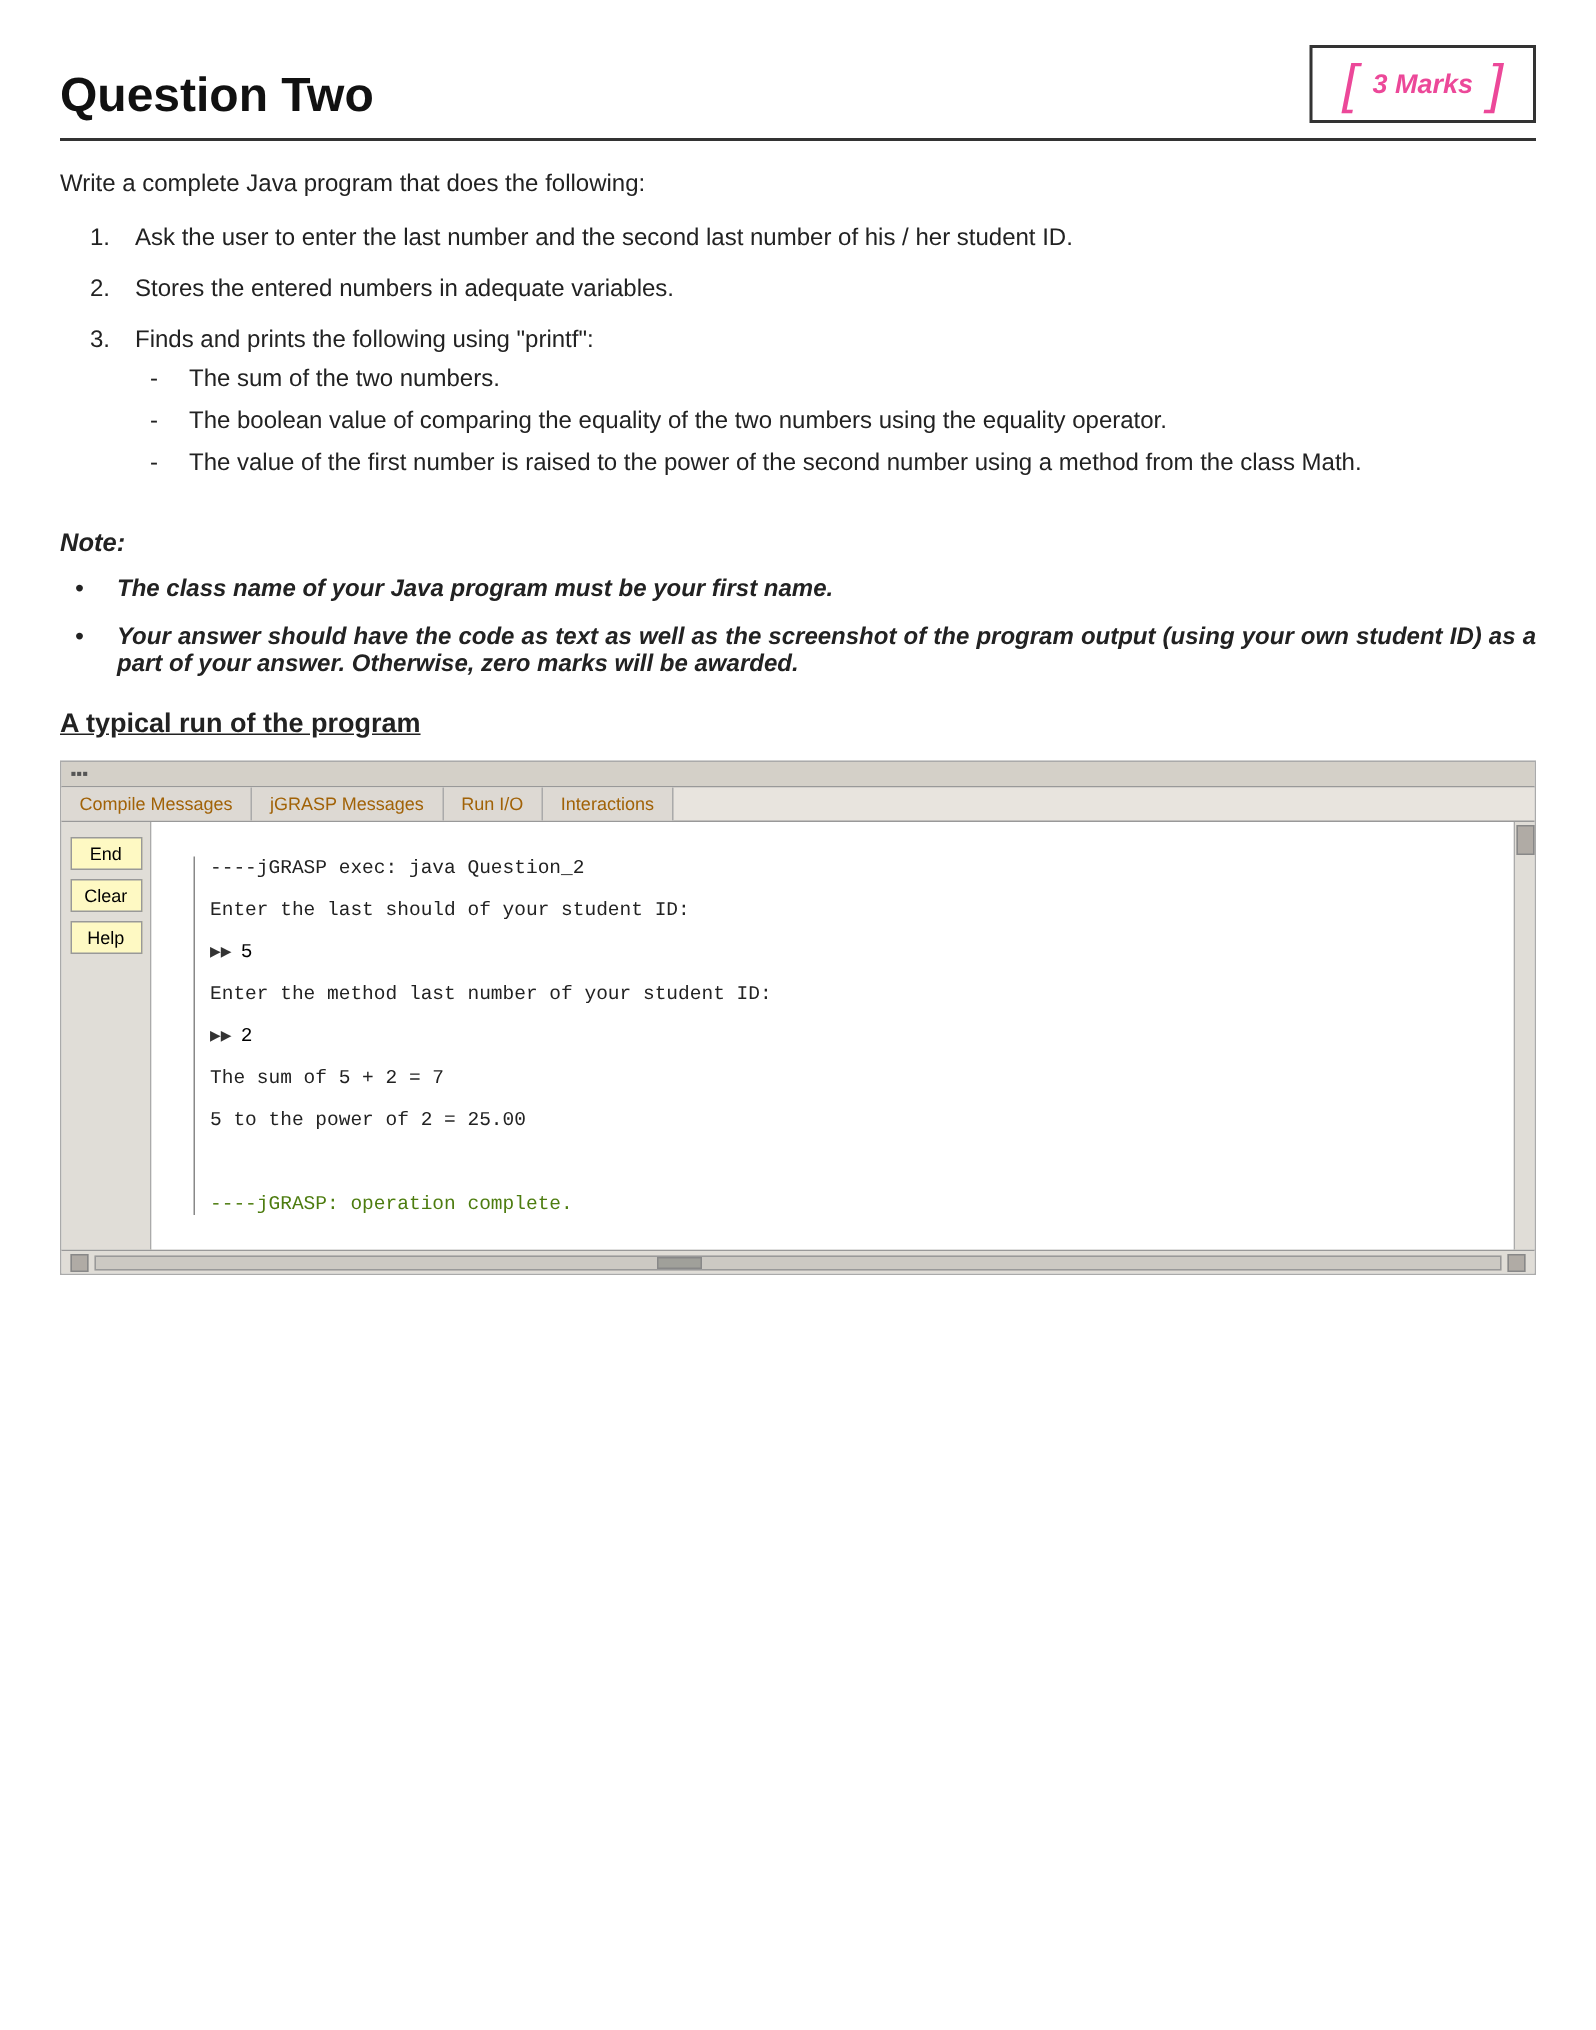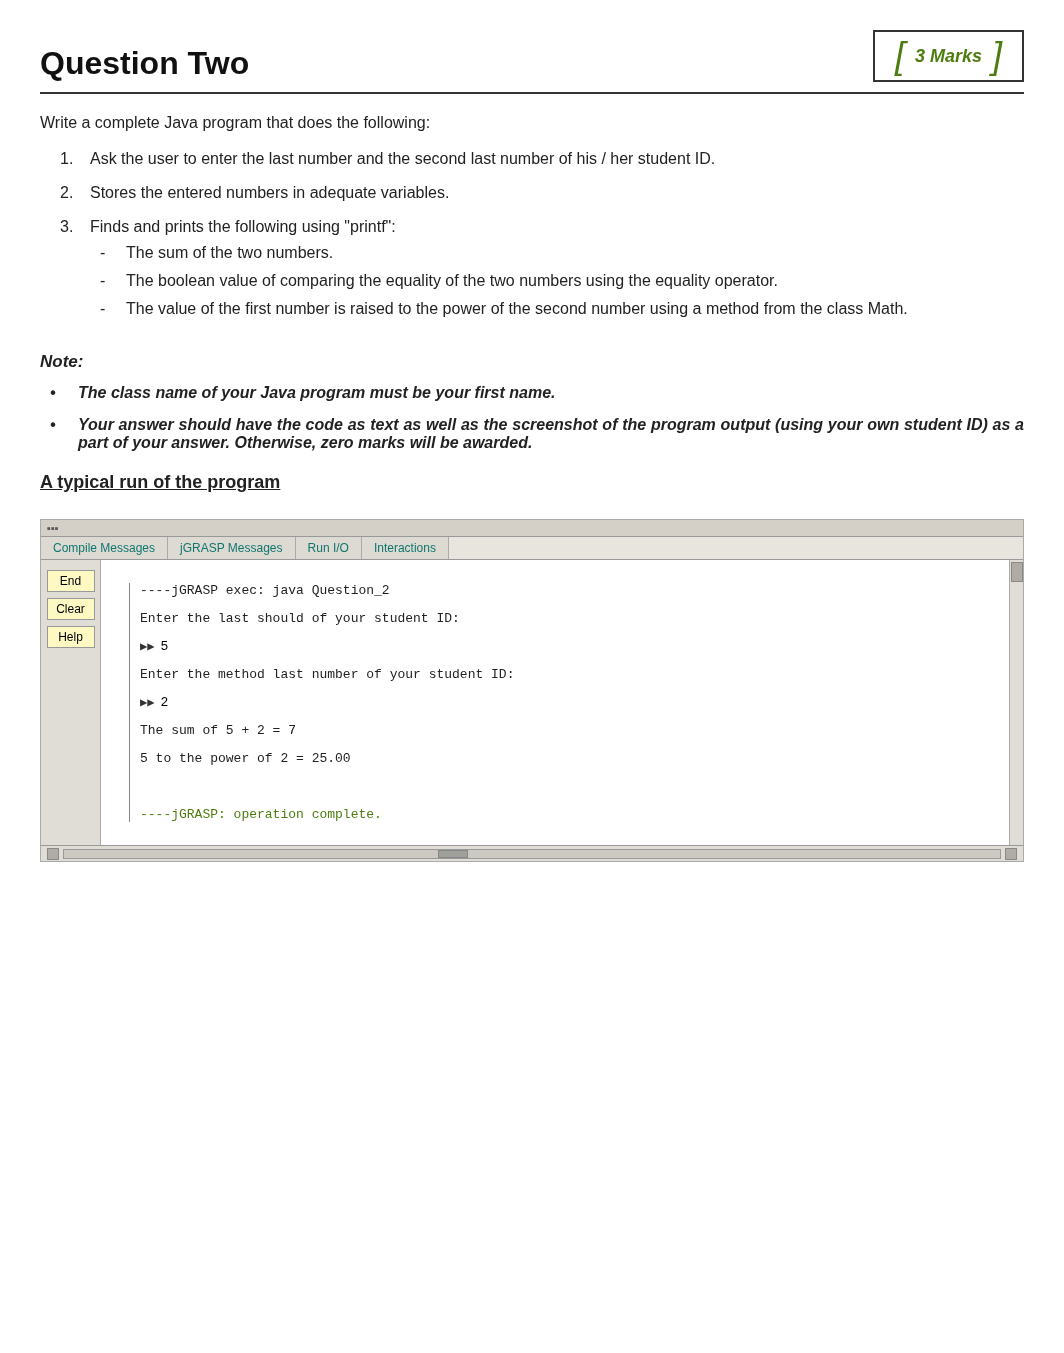--- a/index.html
+++ b/index.html
@@ -33,21 +33,21 @@
     }
 
     .marks-badge {
       display: flex;
       align-items: center;
       border: 2px solid #333;
       padding: 6px 20px;
       font-size: 18px;
       font-weight: bold;
       font-style: italic;
-      color: #4d7c0f;
+      color: #ec4899;
       position: relative;
     }
 
     .marks-badge::before {
       content: '[';
       font-size: 36px;
       font-weight: 300;
       margin-right: 10px;
       line-height: 1;
     }
@@ -128,21 +128,21 @@
 
     .note-list li .bullet {
       min-width: 20px;
       margin-right: 8px;
     }
 
     .typical-run-title {
       font-size: 18px;
       font-weight: bold;
       text-decoration: underline;
-      margin-bottom: 26px;
+      margin-bottom: 14px;
       margin-top: 10px;
     }
 
     .ide-window {
       border: 1px solid #aaa;
       background: #f0f0f0;
       font-size: 13px;
       color: #222;
     }
 
@@ -162,21 +162,21 @@
       display: flex;
       align-items: center;
       padding: 0;
     }
 
     .ide-tab {
       padding: 4px 12px;
       border-right: 1px solid #aaa;
       font-size: 12px;
       background: #ddd9d3;
-      color: #0f766e;
+      color: #a16207;
       cursor: pointer;
     }
 
     .ide-tab:first-child {
       border-left: none;
     }
 
     .ide-content {
       display: flex;
       min-height: 230px;

